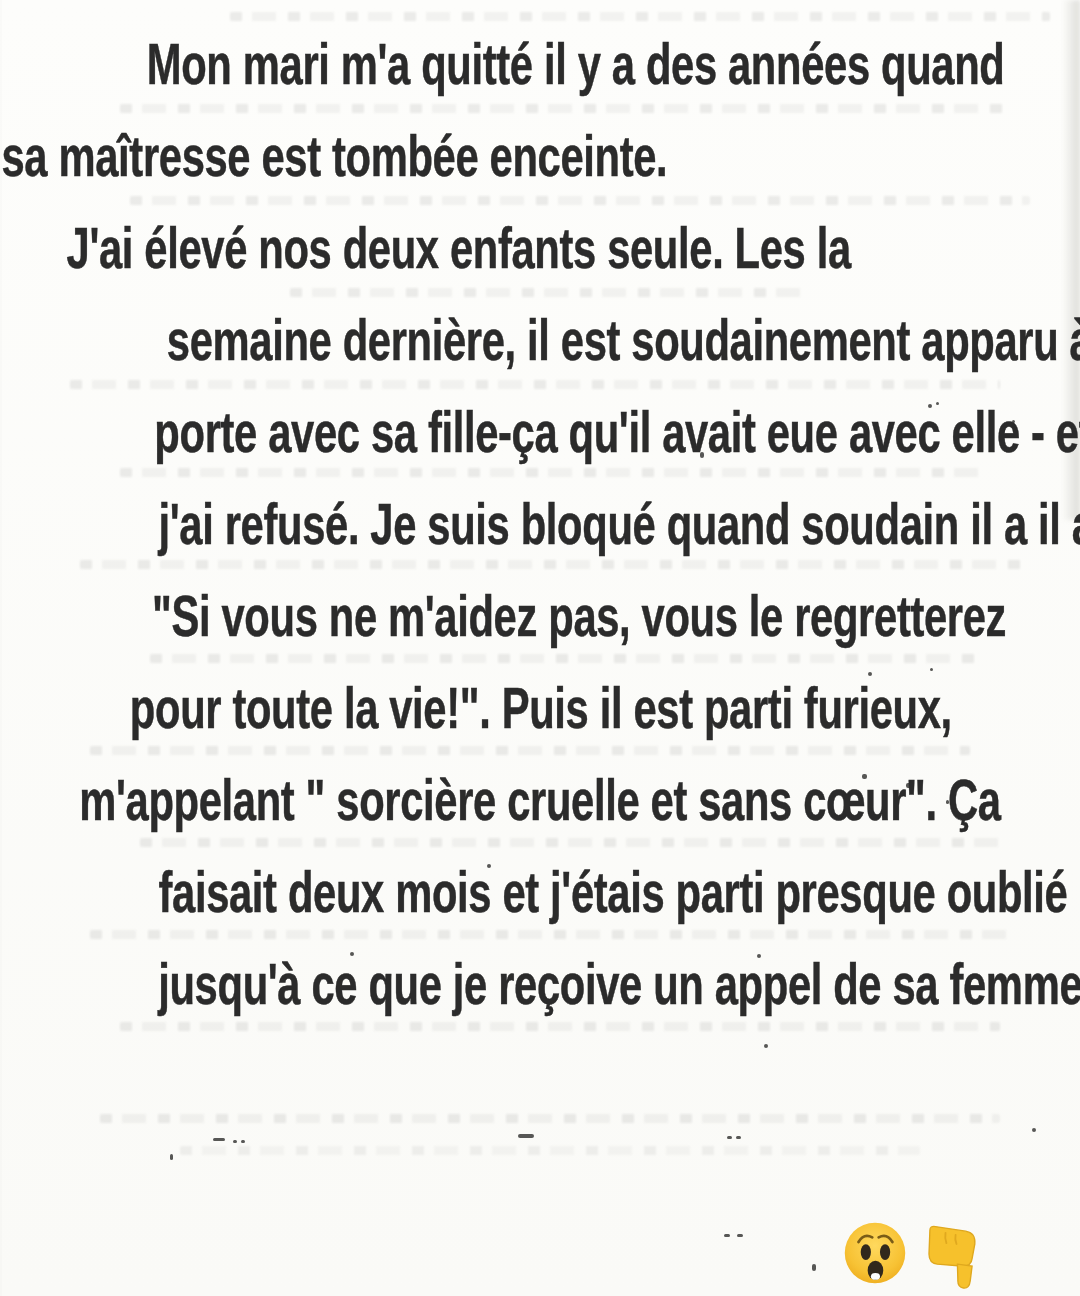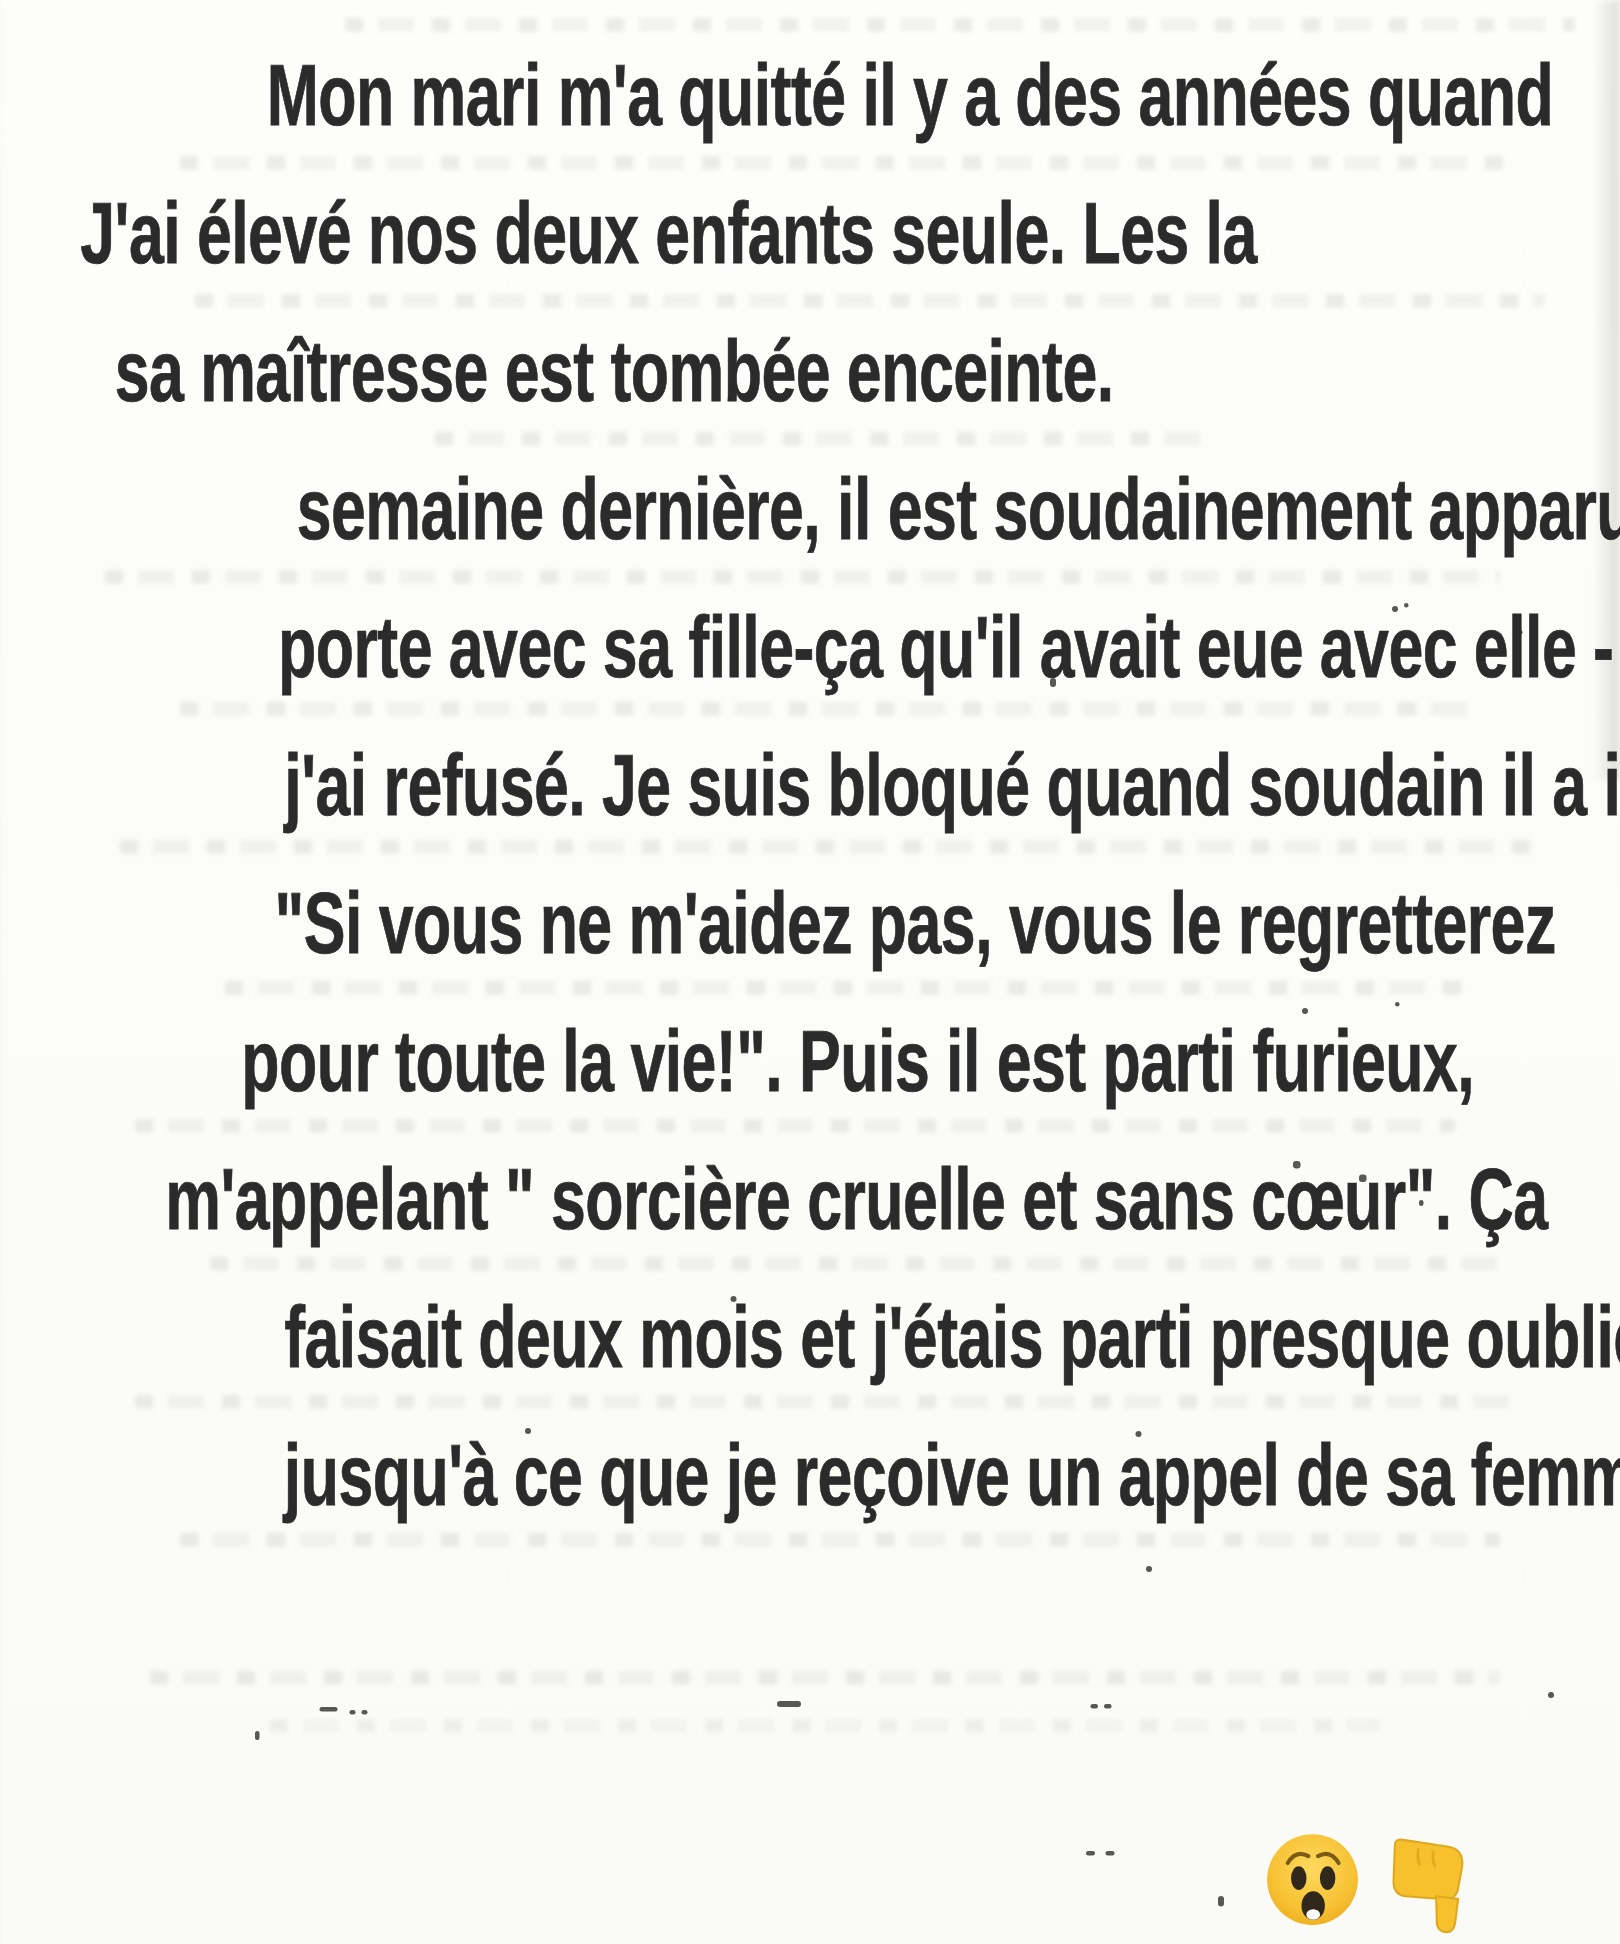--- a/index.html
+++ b/index.html
@@ -15,21 +15,21 @@
     background:
       linear-gradient(90deg, rgba(0,0,0,0.012) 0 2px, transparent 2px 7px),
       linear-gradient(#fdfdfb, #fafaf7);
     pointer-events:none;
   }
   .edge-shade{
     position:absolute;top:0;right:0;width:18px;height:520px;
     background:linear-gradient(90deg, rgba(190,190,183,0) 0%, rgba(190,190,183,0.5) 100%);
     filter:blur(2px);
   }
-  .text-block{position:absolute;top:18px;left:0;width:928px;margin-left:31px;}
+  .text-block{position:absolute;top:18px;left:0;width:928px;}
   .line{
     height:92px;line-height:92px;white-space:nowrap;text-align:center;
     font-weight:700;font-size:58px;color:#2b2b2b;
   }
   .line > span{
     display:inline-block;position:relative;
     transform:scaleX(0.72);
     letter-spacing:-0.5px;
     -webkit-text-stroke:0.5px #2b2b2b;
   }
@@ -99,22 +99,22 @@
   <div class="speck" style="left:727px;top:1136px;width:5px;height:3px;"></div>
   <div class="speck" style="left:736px;top:1136px;width:5px;height:3px;"></div>
   <div class="speck" style="left:1032px;top:1128px;width:4px;height:4px;"></div>
   <div class="speck" style="left:170px;top:1154px;width:3px;height:6px;"></div>
   <div class="speck" style="left:724px;top:1234px;width:6px;height:3px;"></div>
   <div class="speck" style="left:737px;top:1234px;width:6px;height:3px;"></div>
   <div class="speck" style="left:812px;top:1264px;width:4px;height:7px;"></div>
 
   <div class="text-block">
     <div class="line"><span>Mon mari m'a quitté il y a des années quand</span></div>
+    <div class="line"><span>sa maîtresse est tombée enceinte.</span></div>
     <div class="line"><span>J'ai élevé nos deux enfants seule. Les la</span></div>
-    <div class="line"><span>sa maîtresse est tombée enceinte.</span></div>
     <div class="line"><span>semaine dernière, il est soudainement apparu à ma</span></div>
     <div class="line"><span>porte avec sa fille-ça qu'il avait eue avec elle - et</span></div>
     <div class="line"><span>j'ai refusé. Je suis bloqué quand soudain il a il a dit:</span></div>
     <div class="line"><span>"Si vous ne m'aidez pas, vous le regretterez</span></div>
     <div class="line"><span>pour toute la vie!". Puis il est parti furieux,</span></div>
     <div class="line"><span>m'appelant " sorcière cruelle et sans cœur". Ça</span></div>
     <div class="line"><span>faisait deux mois et j'étais parti presque oublié ...</span></div>
     <div class="line"><span>jusqu'à ce que je reçoive un appel de sa femme...</span></div>
   </div>
 

